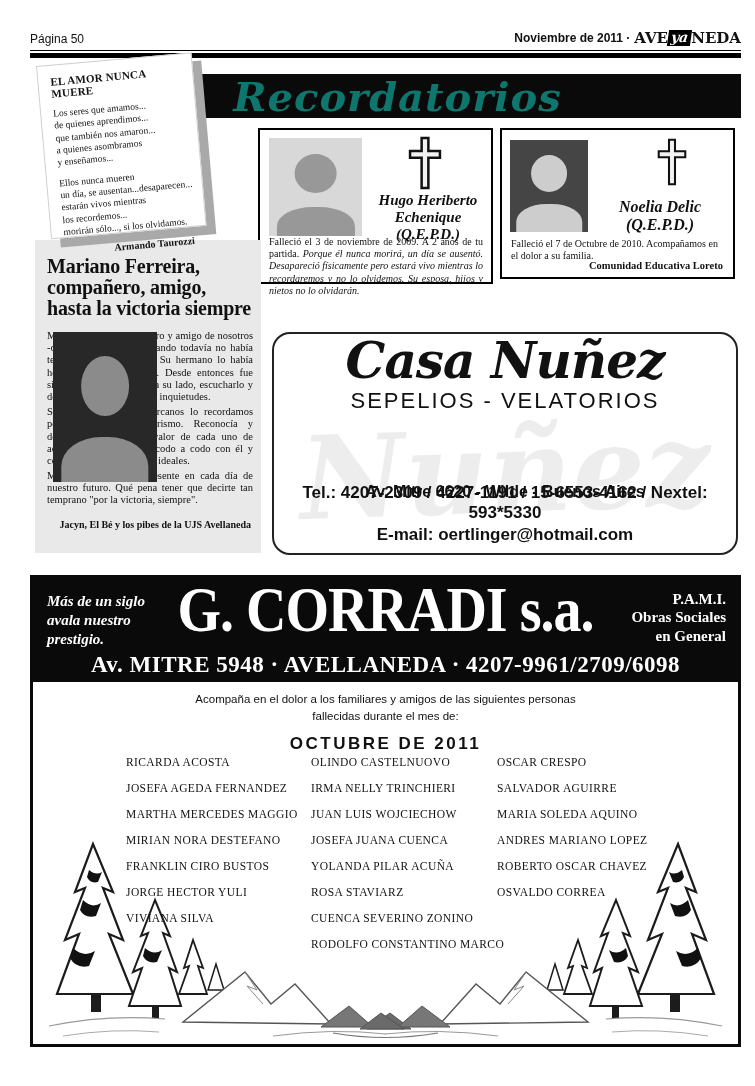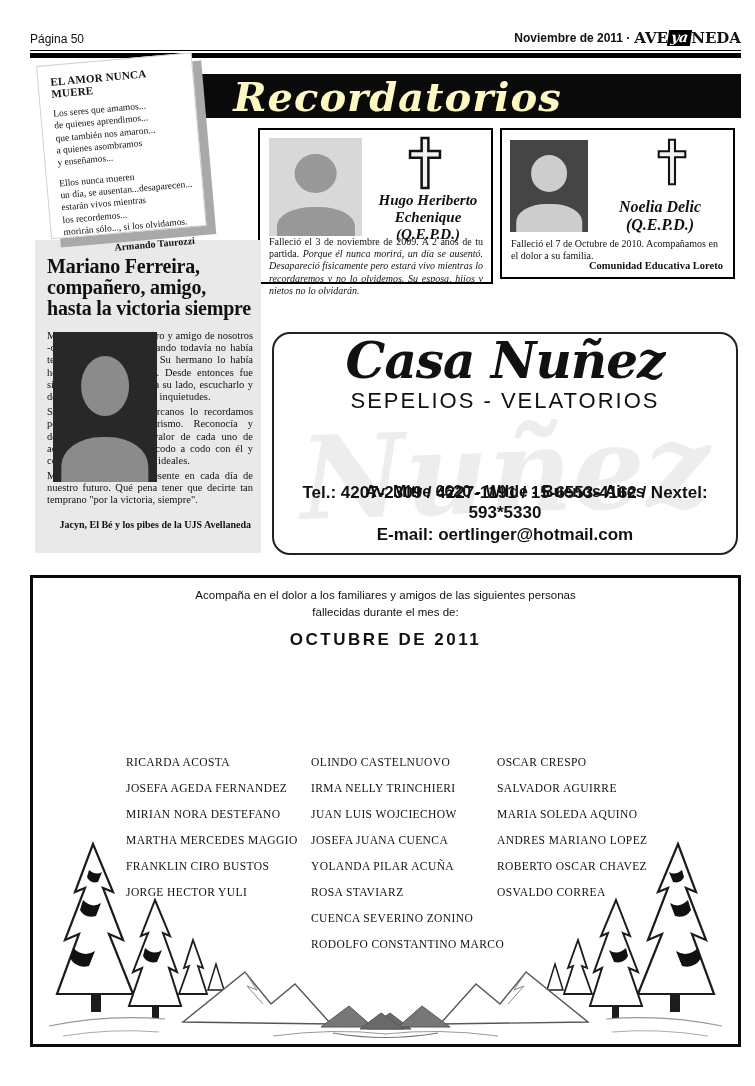--- a/index.html
+++ b/index.html
@@ -8,21 +8,21 @@
 
   
   .pg-num{left:30px;top:32px;font-family:"Liberation Sans",sans-serif;font-size:12px;}
   .hdr-right{right:14px;top:29px;font-family:"Liberation Sans",sans-serif;font-size:12px;font-weight:bold;display:flex;align-items:center;gap:4px;margin-left:48px;}
   .logo{font-family:"DejaVu Serif",serif;font-weight:bold;font-size:15px;display:flex;align-items:center;}
   .logo-mid{background:#000;color:#fff;font-style:italic;display:inline-block;padding:0 3px 2px 3px;transform:skew(-8deg);font-size:14px;line-height:14px;}
   .rule-thin{left:30px;right:14px;top:50px;height:1px;background:#000;}
   .rule-thick{left:30px;right:14px;top:53px;height:5px;background:#000;}
 
   
-  .title-band{left:54px;top:74px;width:687px;height:44px;background:#0a0a0a;color:#fef9c3;text-align:center;}
+  .title-band{left:54px;top:74px;width:687px;height:44px;background:#0a0a0a;color:#0f766e;text-align:center;}
   .title-band .script{font-family:"DejaVu Serif",serif;font-style:italic;font-weight:bold;font-size:40px;line-height:46px;letter-spacing:1px;}
 
   
   .note{left:36px;top:66px;width:156px;height:174px;background:#fff;border:1px solid #d0d0d0;
         transform:rotate(-5deg);transform-origin:top left;box-shadow:9px 9px 0 #a9a9a9;padding:10px 8px 6px 12px;z-index:5;}
   .note-title{font-weight:bold;font-size:11px;letter-spacing:.2px;margin-bottom:8px;}
   .poem-line{font-size:9.5px;line-height:1.3;}
   .note-gap{height:8px;}
   .note-sign{font-weight:bold;font-size:10px;text-align:right;margin-top:8px;padding-right:4px;}
 
@@ -169,35 +169,46 @@
 <div class="abs casa">
   <div class="casa-name">Casa Nuñez</div>
   <div class="casa-sub">SEPELIOS - VELATORIOS</div>
   <div class="casa-mark">Nuñez</div>
   <div class="casa-line casa-addr">Av. Mitre 6620 - Wilde - Buenos Aires</div>
   <div class="casa-line casa-tel">Tel.: 4207-2309 / 4227-1191 / 15-6553-4162 / Nextel: 593*5330</div>
   <div class="casa-line casa-mail">E-mail: oertlinger@hotmail.com</div>
 </div>
 
 <div class="abs corradi">
+  <div class="corradi-band">
+    <div class="slogan">Más de un siglo avala nuestro prestigio.</div>
+    <div class="corradi-name">G. CORRADI s.a.</div>
+    <div class="services">
+      <div>P.A.M.I.</div>
+      <div>Obras Sociales</div>
+      <div>en General</div>
+    </div>
+    <div class="corradi-addr">Av. MITRE 5948 · AVELLANEDA · 4207-9961/2709/6098</div>
+  </div>
 
   <div class="intro">
     <div>Acompaña en el dolor a los familiares y amigos de las siguientes personas</div>
     <div>fallecidas durante el mes de:</div>
   </div>
   <div class="month">OCTUBRE DE 2011</div>
 
   <div class="names">
     <div class="ncol ncol1">
       <div class="name-row">RICARDA ACOSTA</div>
       <div class="name-row">JOSEFA AGEDA FERNANDEZ</div>
+      <div class="name-row">MARTHA MERCEDES MAGGIO</div>
       <div class="name-row">MIRIAN NORA DESTEFANO</div>
-      <div class="name-row">MARTHA MERCEDES MAGGIO</div>
       <div class="name-row">FRANKLIN CIRO BUSTOS</div>
       <div class="name-row">JORGE HECTOR YULI</div>
+      <div class="name-row">VIVIANA SILVA</div>
     </div>
     <div class="ncol ncol2">
       <div class="name-row">OLINDO CASTELNUOVO</div>
       <div class="name-row">IRMA NELLY TRINCHIERI</div>
       <div class="name-row">JUAN LUIS WOJCIECHOW</div>
       <div class="name-row">JOSEFA JUANA CUENCA</div>
       <div class="name-row">YOLANDA PILAR ACUÑA</div>
       <div class="name-row">ROSA STAVIARZ</div>
       <div class="name-row">CUENCA SEVERINO ZONINO</div>
       <div class="name-row">RODOLFO CONSTANTINO MARCO</div>

